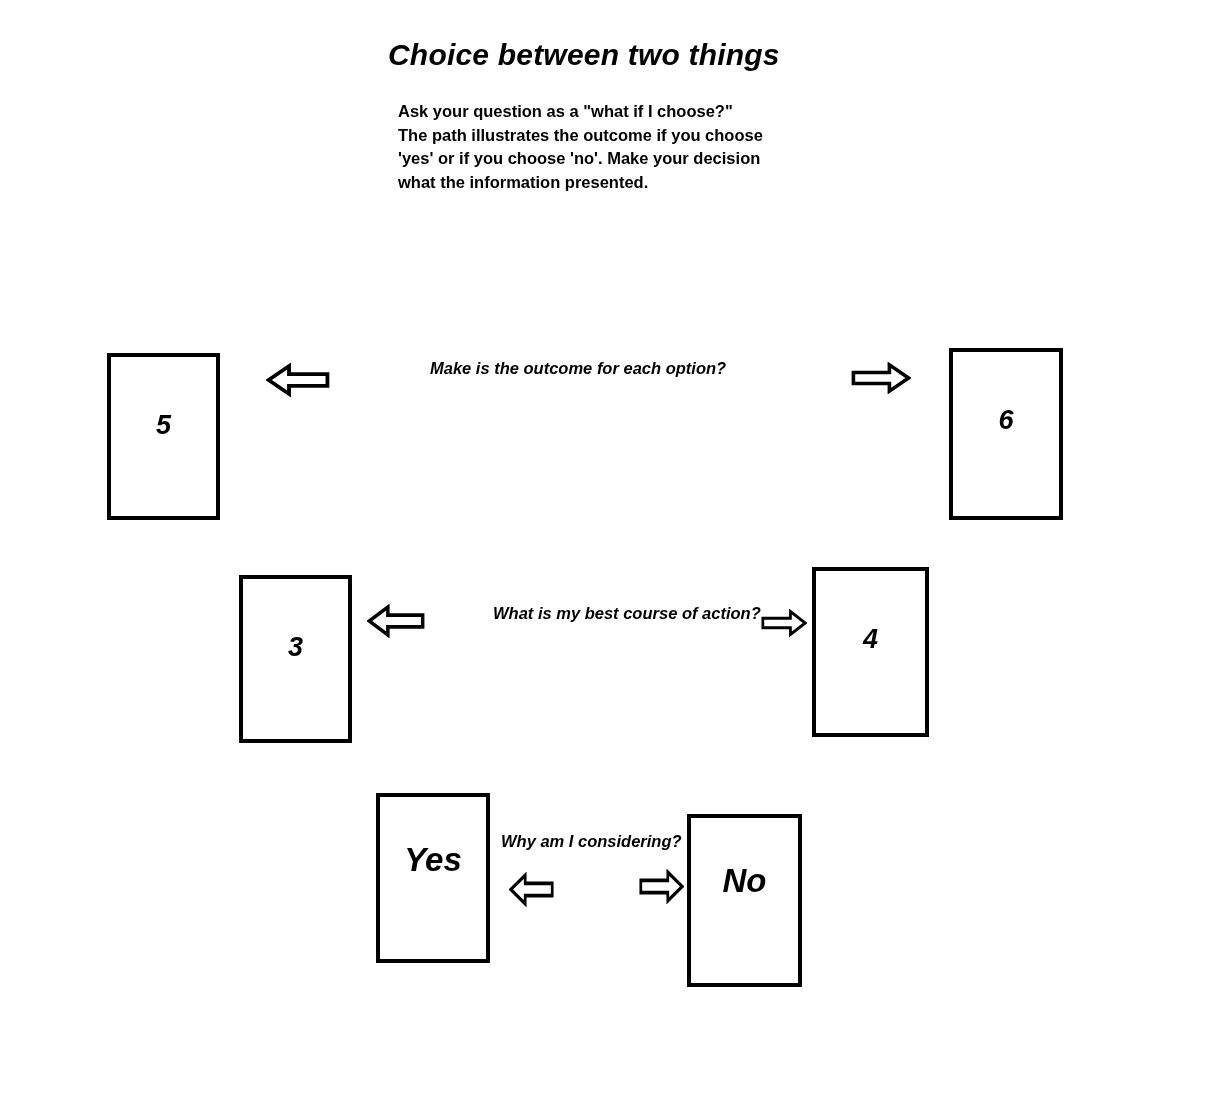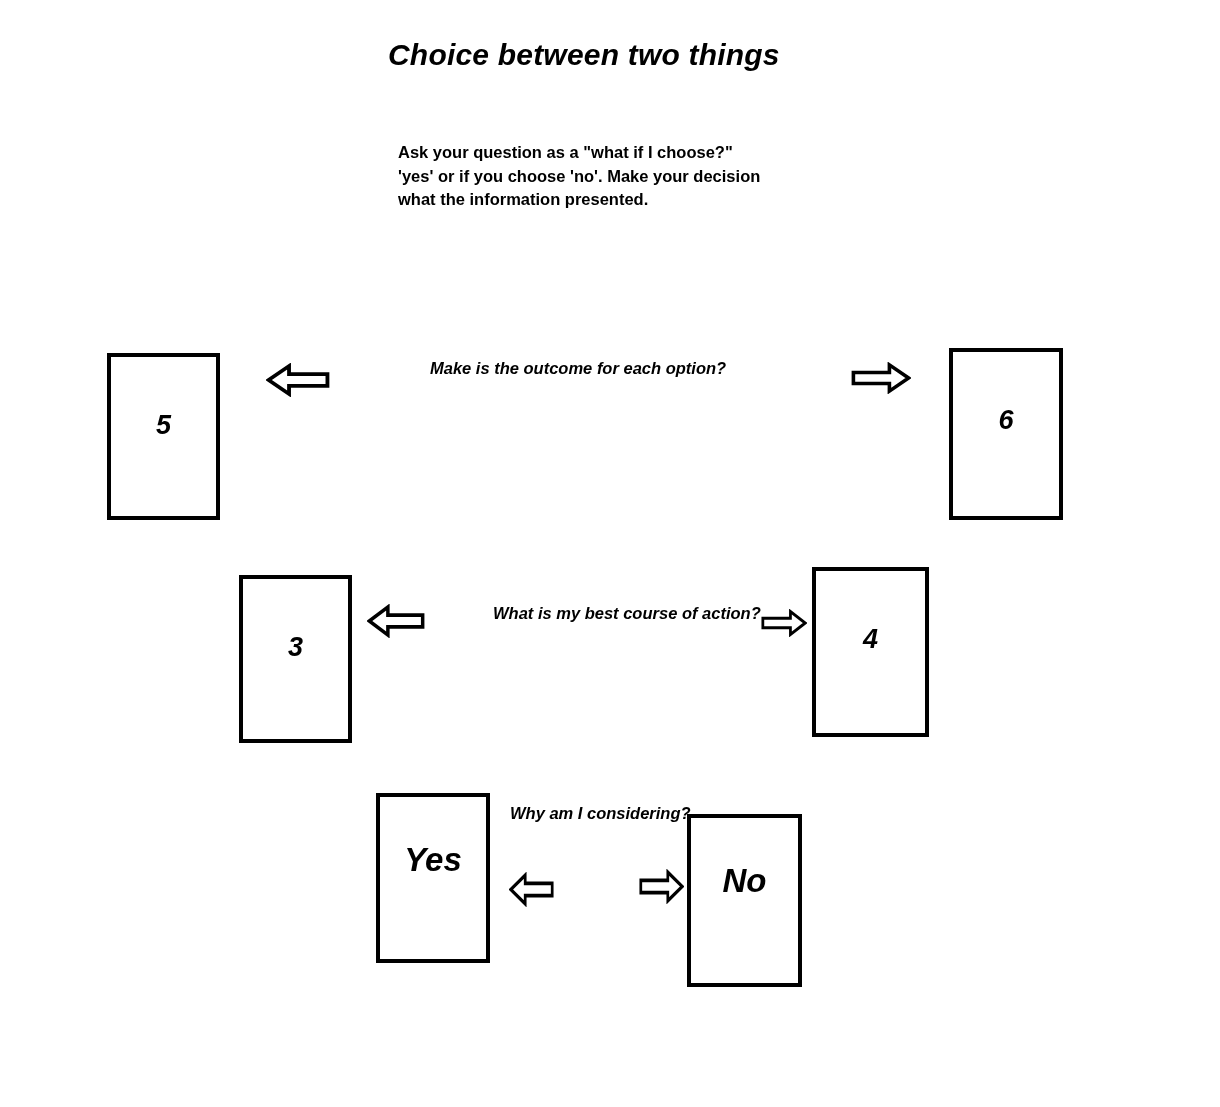--- a/index.html
+++ b/index.html
@@ -32,21 +32,20 @@
     white-space: nowrap;
   }
   .intro {
     position: absolute;
     left: 398px;
     top: 100px;
     font-size: 16.5px;
     font-weight: bold;
     line-height: 23.5px;
     white-space: nowrap;
-    margin-top: 41px;
   }
   .intro div { white-space: nowrap; }
 
   
   .box {
     position: absolute;
     background: #ffffff;
     border: 4px solid #000000;
     box-sizing: border-box;
   }
@@ -80,21 +79,21 @@
   
   .question {
     position: absolute;
     font-size: 16.5px;
     font-weight: bold;
     font-style: italic;
     white-space: nowrap;
   }
   #q-outcome     { left: 430px; top: 359px; }
   #q-course      { left: 465px; top: 604px; margin-left: 28px; }
-  #q-considering { left: 501px; top: 804px; margin-left: 9px; }
+  #q-considering { left: 501px; top: 832px; }
 
   
   .arrow {
     position: absolute;
     display: block;
   }
   #arrow-top-left    { left: 266px; top: 363px; width: 64px; height: 34px; }
   #arrow-top-right   { left: 851px; top: 362px; width: 60px; height: 32px; }
   #arrow-mid-left    { left: 367px; top: 604px; width: 58px; height: 34px; }
   #arrow-mid-right   { left: 761px; top: 609px; width: 46px; height: 28px; }
@@ -110,20 +109,21 @@
 </style>
 </head>
 <body>
 
 <div id="canvas">
 
   <div class="title">Choice between two things</div>
 
   <div class="intro">
     <div>Ask your question as a "what if I choose?"</div>
+    <div>The path illustrates the outcome if you choose</div>
     <div>'yes' or if you choose 'no'. Make your decision</div>
     <div>what the information presented.</div>
   </div>
 
   <div class="box" id="box-5">
     <span class="box-label num-label">5</span>
   </div>
 
   <svg class="arrow" id="arrow-top-left" viewBox="0 0 200 110" preserveAspectRatio="none">
     <polygon points="8,55 72,10 72,36 192,36 192,74 72,74 72,100"></polygon>

